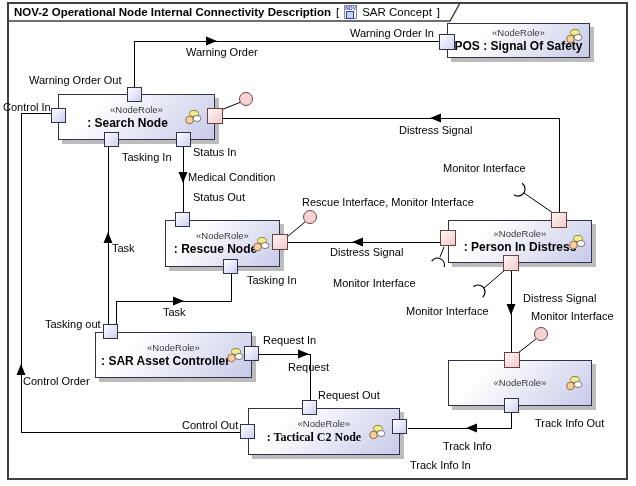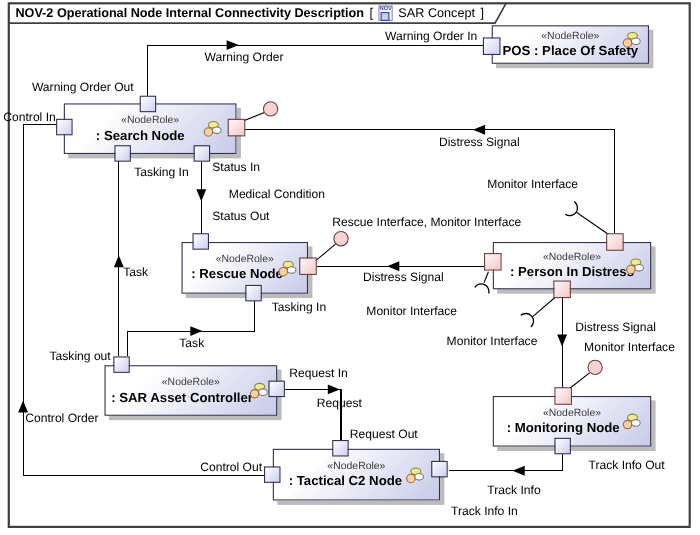--- a/index.html
+++ b/index.html
@@ -136,21 +136,21 @@
     <div class="nname" style="margin-right:18px;">: Search Node</div>
     <svg class="role-icon" width="18" height="16" style="right:12px;">
       <ellipse cx="10" cy="4.5" rx="4.5" ry="3" fill="#f2ec8e" stroke="#8a8a30"></ellipse>
       <ellipse cx="13" cy="9.5" rx="4" ry="3" fill="#ffffff" stroke="#777777"></ellipse>
       <circle cx="5.5" cy="11" r="3.8" fill="#f7cfa0" stroke="#9a6a40"></circle>
     </svg>
   </div>
 
   <div class="node" style="left:447px;top:23px;width:143px;height:35px;">
     <div class="stereo">«NodeRole»</div>
-    <div class="nname">POS : Place Of Safety</div>
+    <div class="nname">POS : Signal Of Safety</div>
     <svg class="role-icon" width="18" height="16" style="top:4px;margin-top:0;">
       <ellipse cx="10" cy="4.5" rx="4.5" ry="3" fill="#f2ec8e" stroke="#8a8a30"></ellipse>
       <ellipse cx="13" cy="9.5" rx="4" ry="3" fill="#ffffff" stroke="#777777"></ellipse>
       <circle cx="5.5" cy="11" r="3.8" fill="#f7cfa0" stroke="#9a6a40"></circle>
     </svg>
   </div>
 
   <div class="node" style="left:165px;top:220px;width:115px;height:47px;">
     <div class="stereo">«NodeRole»</div>
     <div class="nname" style="margin-right:14px;">: Rescue Node</div>
@@ -176,31 +176,30 @@
     <div class="nname" style="margin-right:16px;">: SAR Asset Controller</div>
     <svg class="role-icon" width="18" height="16" style="right:7px;">
       <ellipse cx="10" cy="4.5" rx="4.5" ry="3" fill="#f2ec8e" stroke="#8a8a30"></ellipse>
       <ellipse cx="13" cy="9.5" rx="4" ry="3" fill="#ffffff" stroke="#777777"></ellipse>
       <circle cx="5.5" cy="11" r="3.8" fill="#f7cfa0" stroke="#9a6a40"></circle>
     </svg>
   </div>
 
   <div class="node" style="left:248px;top:408px;width:152px;height:47px;">
     <div class="stereo">«NodeRole»</div>
-    <div class="nname" style="margin-right:20px;">: Tactical C2 Node</div>
+    <div class="nname" style="margin-right:20px;font-family:Liberation Serif, serif;">: Tactical C2 Node</div>
     <svg class="role-icon" width="18" height="16" style="right:13px;">
       <ellipse cx="10" cy="4.5" rx="4.5" ry="3" fill="#f2ec8e" stroke="#8a8a30"></ellipse>
       <ellipse cx="13" cy="9.5" rx="4" ry="3" fill="#ffffff" stroke="#777777"></ellipse>
       <circle cx="5.5" cy="11" r="3.8" fill="#f7cfa0" stroke="#9a6a40"></circle>
     </svg>
   </div>
 
   <div class="node" style="left:448px;top:360px;width:144px;height:46px;">
     <div class="stereo">«NodeRole»</div>
-    <div class="nname" style="margin-right:16px;">: Monitoring Node</div>
     <svg class="role-icon" width="18" height="16" style="right:8px;">
       <ellipse cx="10" cy="4.5" rx="4.5" ry="3" fill="#f2ec8e" stroke="#8a8a30"></ellipse>
       <ellipse cx="13" cy="9.5" rx="4" ry="3" fill="#ffffff" stroke="#777777"></ellipse>
       <circle cx="5.5" cy="11" r="3.8" fill="#f7cfa0" stroke="#9a6a40"></circle>
     </svg>
   </div>
 
   <div class="port" style="left:51px;top:108px;"></div>
   <div class="port" style="left:127px;top:87px;"></div>
   <div class="port" style="left:104px;top:132px;"></div>
@@ -227,21 +226,21 @@
   <div class="port pink" style="left:504px;top:352px;"></div>
   <div class="port" style="left:504px;top:398px;"></div>
 
   <div class="lbl" style="left:29px;top:74px;">Warning Order Out</div>
   <div class="lbl" style="left:3px;top:101px;">Control In</div>
   <div class="lbl" style="left:186px;top:46px;">Warning Order</div>
   <div class="lbl" style="left:350px;top:27px;">Warning Order In</div>
   <div class="lbl" style="left:399px;top:124px;">Distress Signal</div>
   <div class="lbl" style="left:122px;top:151px;">Tasking In</div>
   <div class="lbl" style="left:193px;top:146px;">Status In</div>
-  <div class="lbl" style="left:208px;top:171px;">Medical Condition</div>
+  <div class="lbl" style="left:188px;top:171px;">Medical Condition</div>
   <div class="lbl" style="left:443px;top:162px;">Monitor Interface</div>
   <div class="lbl" style="left:193px;top:191px;">Status Out</div>
   <div class="lbl" style="left:302px;top:196px;">Rescue Interface, Monitor Interface</div>
   <div class="lbl" style="left:330px;top:246px;">Distress Signal</div>
   <div class="lbl" style="left:333px;top:277px;">Monitor Interface</div>
   <div class="lbl" style="left:247px;top:274px;">Tasking In</div>
   <div class="lbl" style="left:112px;top:242px;">Task</div>
   <div class="lbl" style="left:163px;top:306px;">Task</div>
   <div class="lbl" style="left:45px;top:318px;">Tasking out</div>
   <div class="lbl" style="left:406px;top:305px;">Monitor Interface</div>

